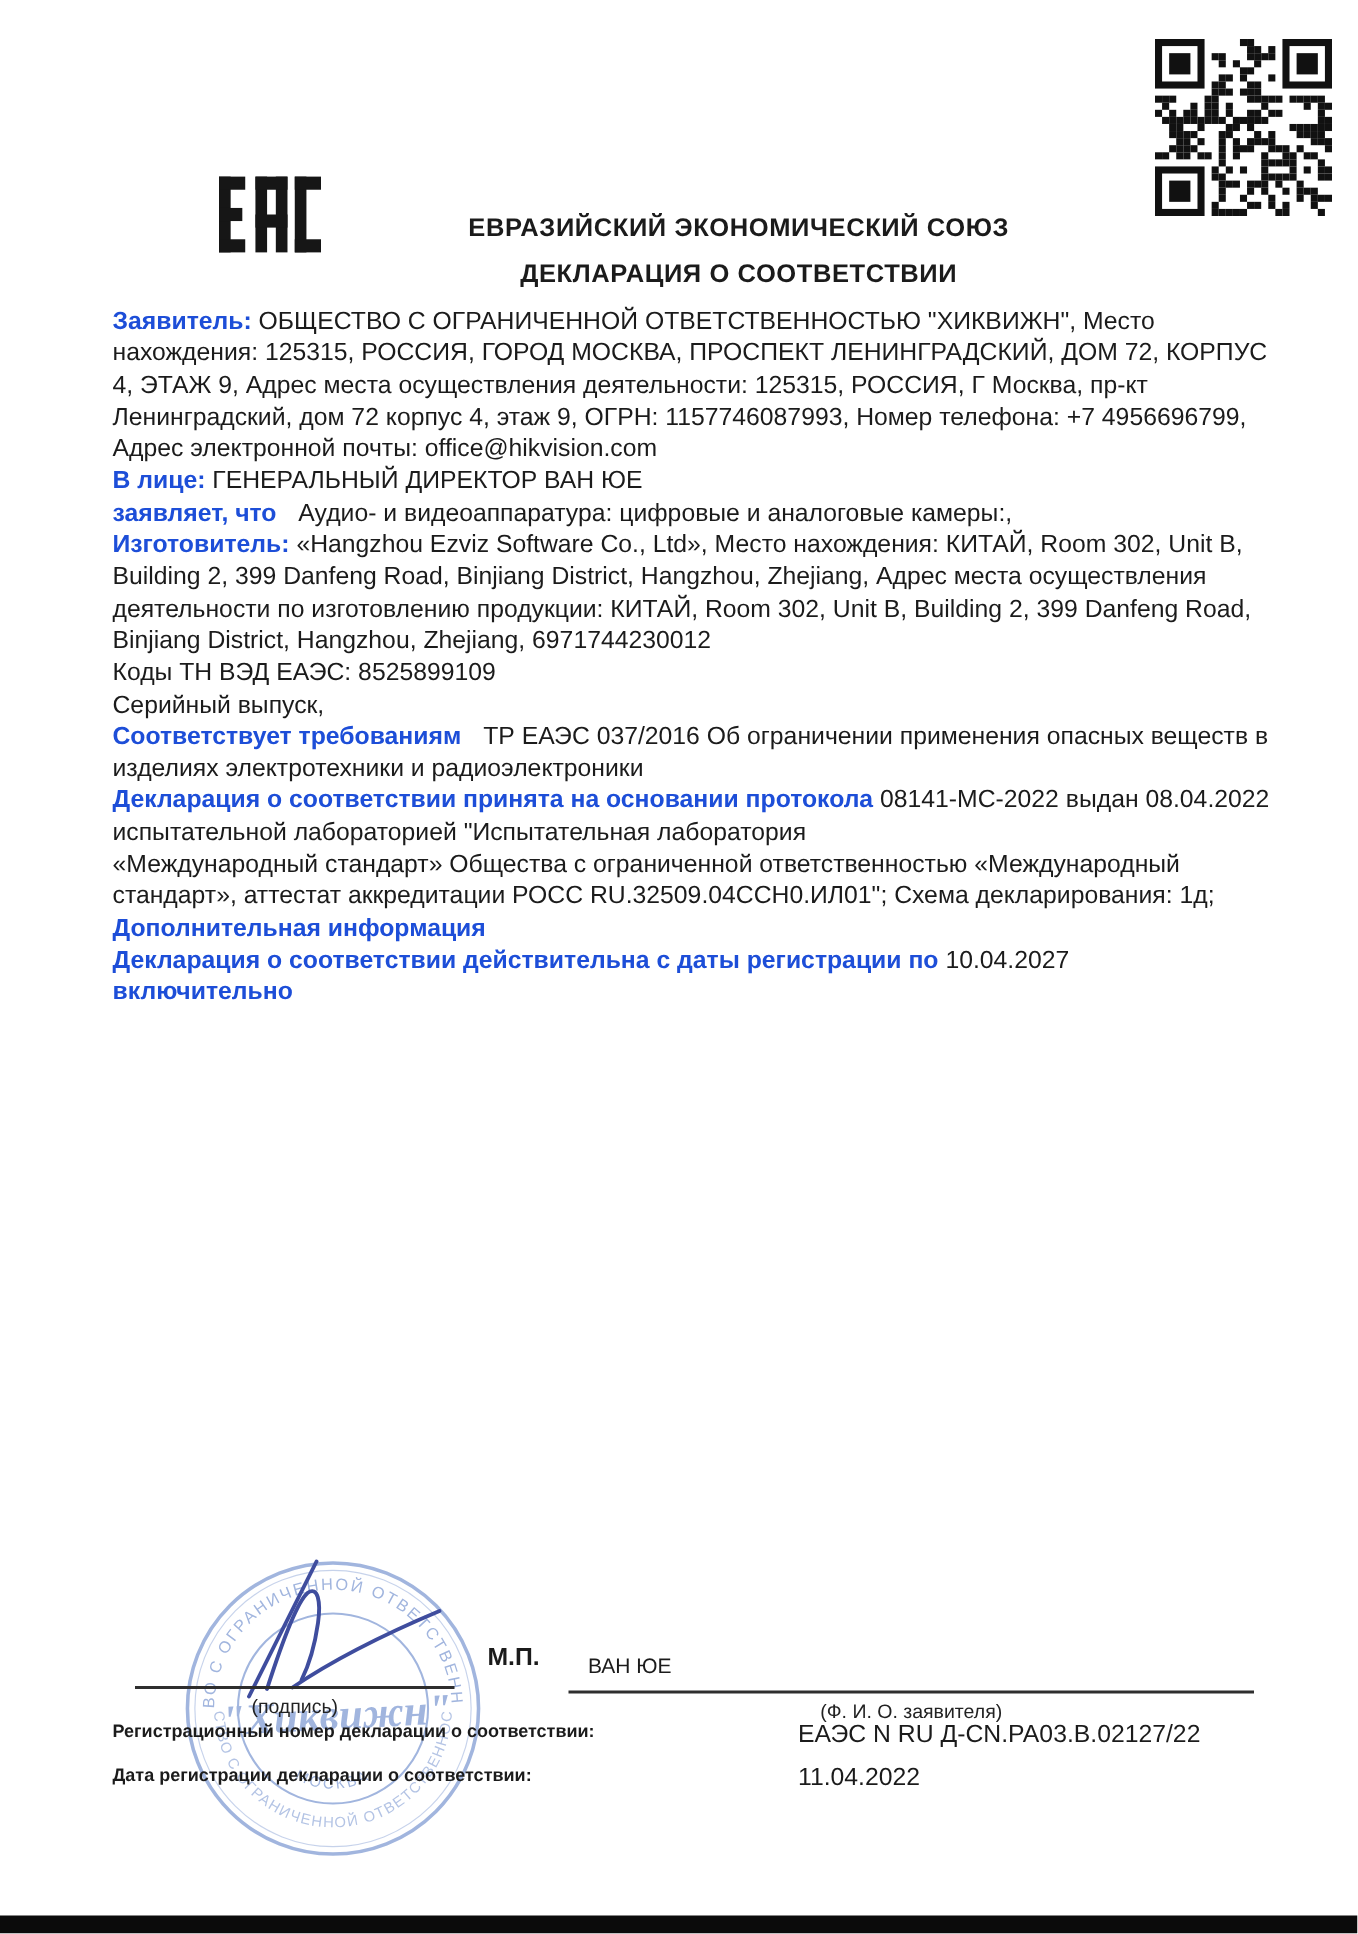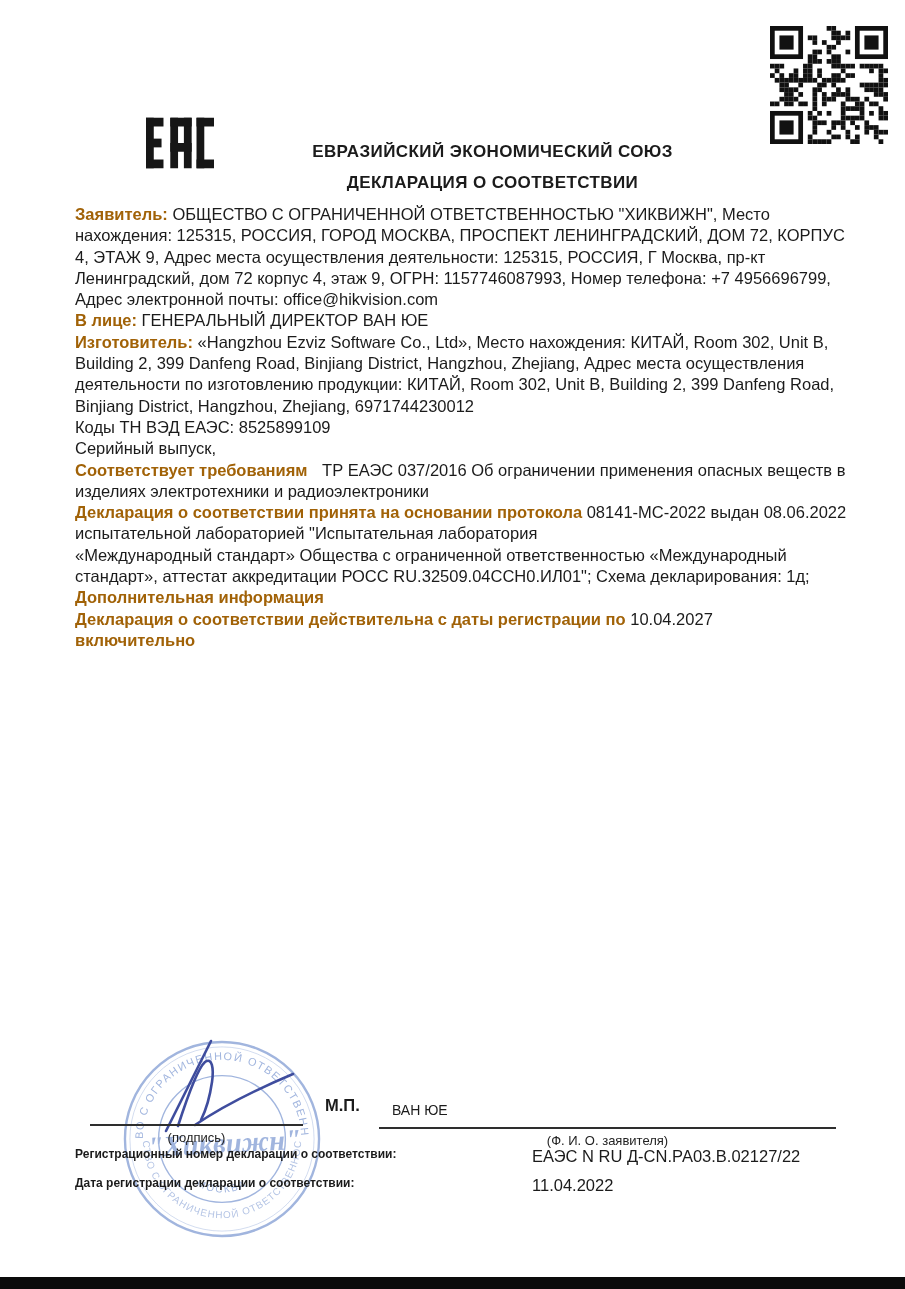--- a/index.html
+++ b/index.html
@@ -12,21 +12,21 @@
   #eac-logo{left:146px;top:116px;width:68px;height:54px;}
   
   #qr-wrap{left:766px;top:26px;width:126px;height:118px;}
   
   .hdr{left:90px;width:805px;text-align:center;font-weight:bold;font-size:17px;letter-spacing:.4px;}
   #hdr-union{top:142px;}
   #hdr-title{top:173px;}
   
   #content{left:75px;top:204px;width:774px;font-size:16.5px;line-height:21.3px;}
   #content p{margin:0;}
-  #content b{color:#a16207;}
+  #content b{color:#1d4ed8;}
   .gap-left{margin-left:10px;}
   #p-declares{margin-top:3px;}
   #p-basis{margin-top:14px;}
   #p-validity{margin-top:36px;}
   .prewrap{white-space:pre-wrap;}
   
   .sigline{border-top:2px solid #2e2e2e;height:0;}
   #sig-line1{left:90px;top:1124px;width:213px;}
   #sig-line2{left:379px;top:1127px;width:457px;}
   .caption{font-size:13px;color:#222;text-align:center;}
@@ -281,25 +281,26 @@
       <rect x="10" y="100" width="15" height="15" fill="#111"></rect>
     </svg>
 </div>
 
 <div class="abs hdr" id="hdr-union">ЕВРАЗИЙСКИЙ ЭКОНОМИЧЕСКИЙ СОЮЗ</div>
 <div class="abs hdr" id="hdr-title">ДЕКЛАРАЦИЯ О СООТВЕТСТВИИ</div>
 
 <div class="abs" id="content">
   <p><b>Заявитель:</b> <span>ОБЩЕСТВО С ОГРАНИЧЕННОЙ ОТВЕТСТВЕННОСТЬЮ "ХИКВИЖН", Место нахождения: 125315, РОССИЯ, ГОРОД МОСКВА, ПРОСПЕКТ ЛЕНИНГРАДСКИЙ, ДОМ 72, КОРПУС 4, ЭТАЖ 9, Адрес места осуществления деятельности: 125315, РОССИЯ, Г Москва, пр-кт Ленинградский, дом 72 корпус 4, этаж 9, ОГРН: 1157746087993, Номер телефона: +7 4956696799, Адрес электронной почты: office@hikvision.com</span></p>
   <p><b>В лице:</b> <span>ГЕНЕРАЛЬНЫЙ ДИРЕКТОР ВАН ЮЕ</span></p>
+  <p id="p-declares"><b>заявляет, что</b> <span class="gap-left">Аудио- и видеоаппаратура: цифровые и аналоговые камеры:,</span></p>
   <p><b>Изготовитель:</b> <span>«Hangzhou Ezviz Software Co., Ltd», Место нахождения: КИТАЙ, Room 302, Unit B, Building 2, 399 Danfeng Road, Binjiang District, Hangzhou, Zhejiang, Адрес места осуществления деятельности по изготовлению продукции: КИТАЙ, Room 302, Unit B, Building 2, 399 Danfeng Road, Binjiang District, Hangzhou, Zhejiang, 6971744230012</span></p>
   <p>Коды ТН ВЭД ЕАЭС: 8525899109</p>
   <p>Серийный выпуск,</p>
   <p><b>Соответствует требованиям</b> <span class="gap-left">ТР ЕАЭС 037/2016 Об ограничении применения опасных веществ в изделиях электротехники и радиоэлектроники</span></p>
-  <p id="p-basis"><b>Декларация о соответствии принята на основании протокола</b> <span class="prewrap">08141-МС-2022 выдан 08.06.2022 испытательной лабораторией "Испытательная лаборатория
+  <p id="p-basis"><b>Декларация о соответствии принята на основании протокола</b> <span class="prewrap">08141-МС-2022 выдан 08.04.2022 испытательной лабораторией "Испытательная лаборатория
 «Международный стандарт» Общества с ограниченной ответственностью «Международный стандарт», аттестат аккредитации РОСС RU.32509.04ССН0.ИЛ01"; Схема декларирования: 1д;</span></p>
   <p><b>Дополнительная информация</b></p>
   <p id="p-validity"><b>Декларация о соответствии действительна с даты регистрации по</b> <span>10.04.2027</span><br><b>включительно</b></p>
 </div>
 
 <svg class="abs" id="stamp" viewBox="-102 -102 204 204" xmlns="http://www.w3.org/2000/svg">
   <g id="stamp-group" fill="none" stroke="#8aa3d6">
     <circle r="98" stroke-width="2.4"></circle>
     <circle r="93" stroke-width="0.8" opacity="0.6"></circle>
     <circle r="64" stroke-width="1.4"></circle>

